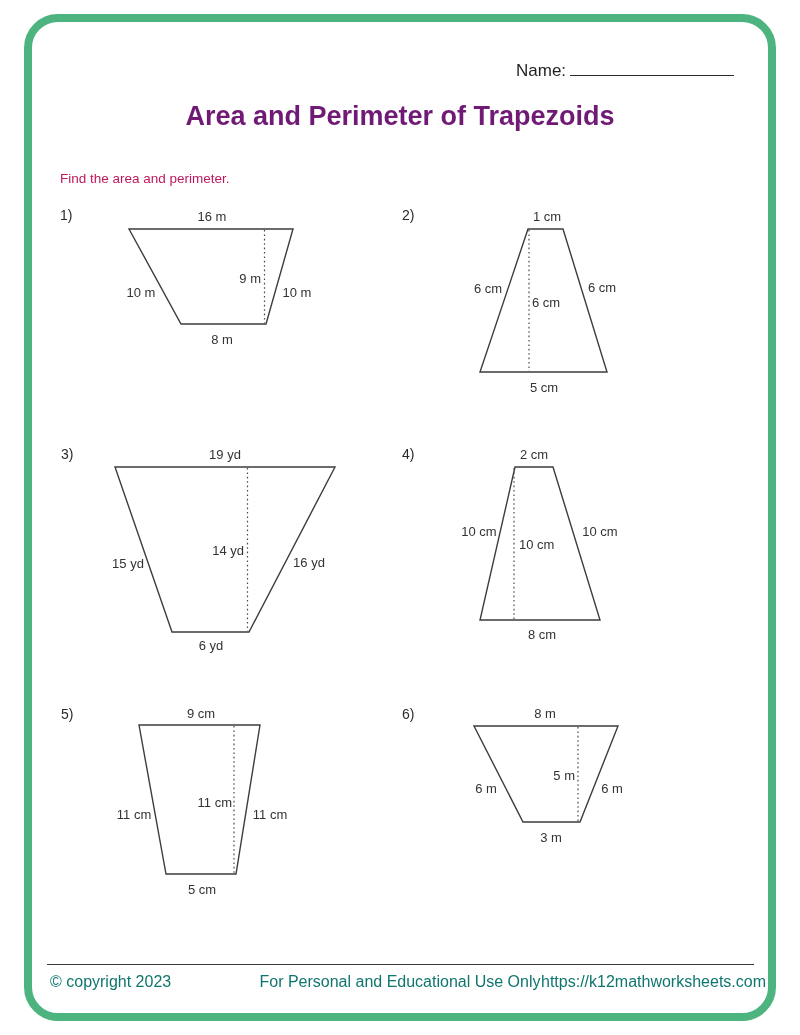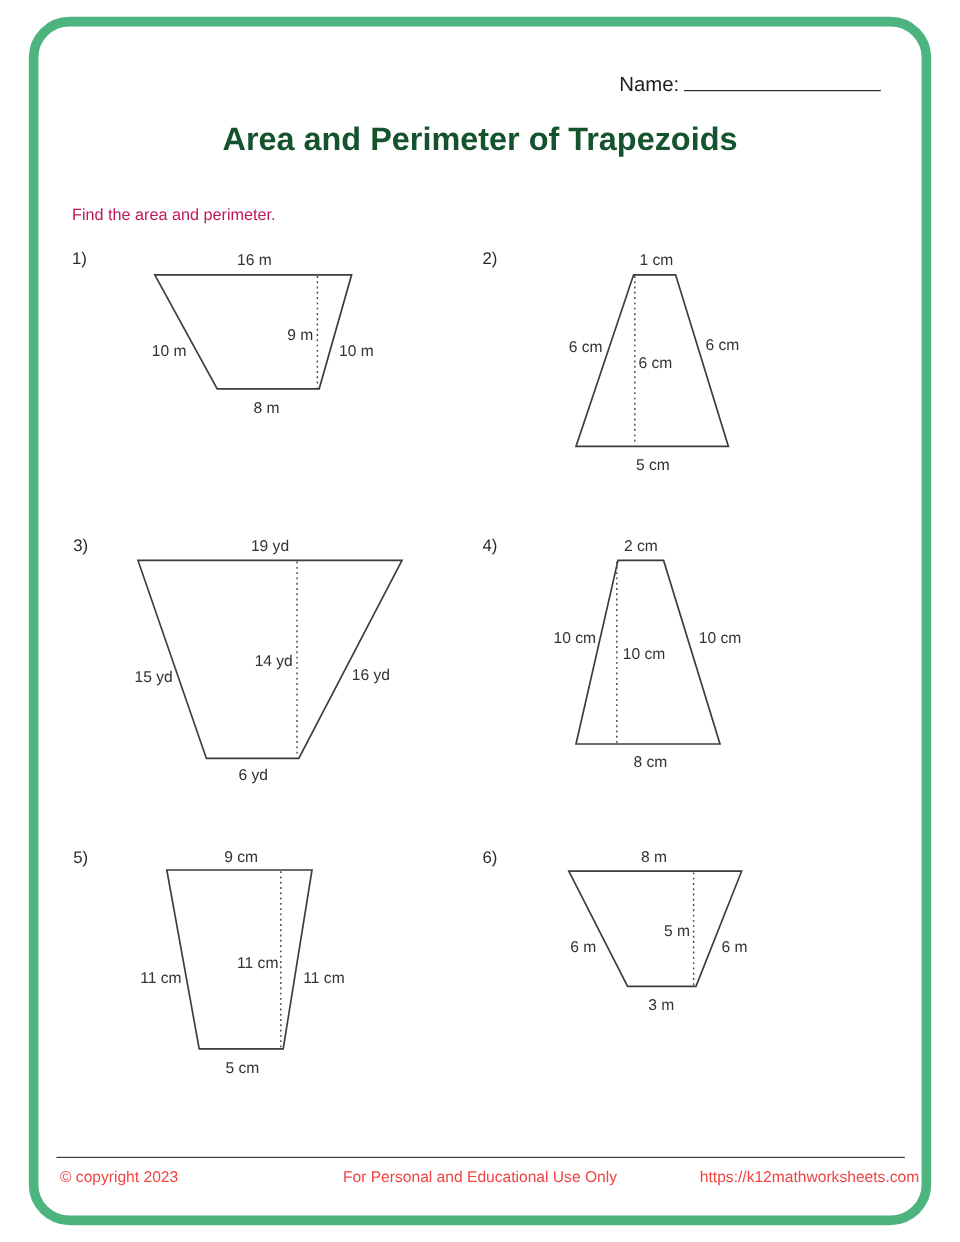--- a/index.html
+++ b/index.html
@@ -43,21 +43,21 @@
     vertical-align: baseline;
   }
   .title {
     position: absolute;
     left: 0;
     right: 0;
     top: 101px;
     text-align: center;
     font-size: 27px;
     font-weight: 700;
-    color: #14532d;
+    color: #701a75;
     letter-spacing: 0px;
   }
   .instruction {
     position: absolute;
     left: 60px;
     top: 171px;
     font-size: 13.5px;
     color: #be185d;
   }
   .prob-num {
@@ -86,22 +86,22 @@
     position: absolute;
     left: 47px;
     width: 707px;
     top: 964px;
     border-top: 1.4px solid #3a3a3a;
     height: 0;
   }
   .footer-text {
     position: absolute;
     top: 973px;
-    font-size: 13px;
-    color: #ef4444;
+    font-size: 16px;
+    color: #0f766e;
     white-space: nowrap;
   }
   .footer-left  { left: 50px; }
   .footer-center{ left: 0; right: 0; text-align: center; }
   .footer-right { right: 34px; }
 </style>
 </head>
 <body>
 
 <div class="frame"></div>

